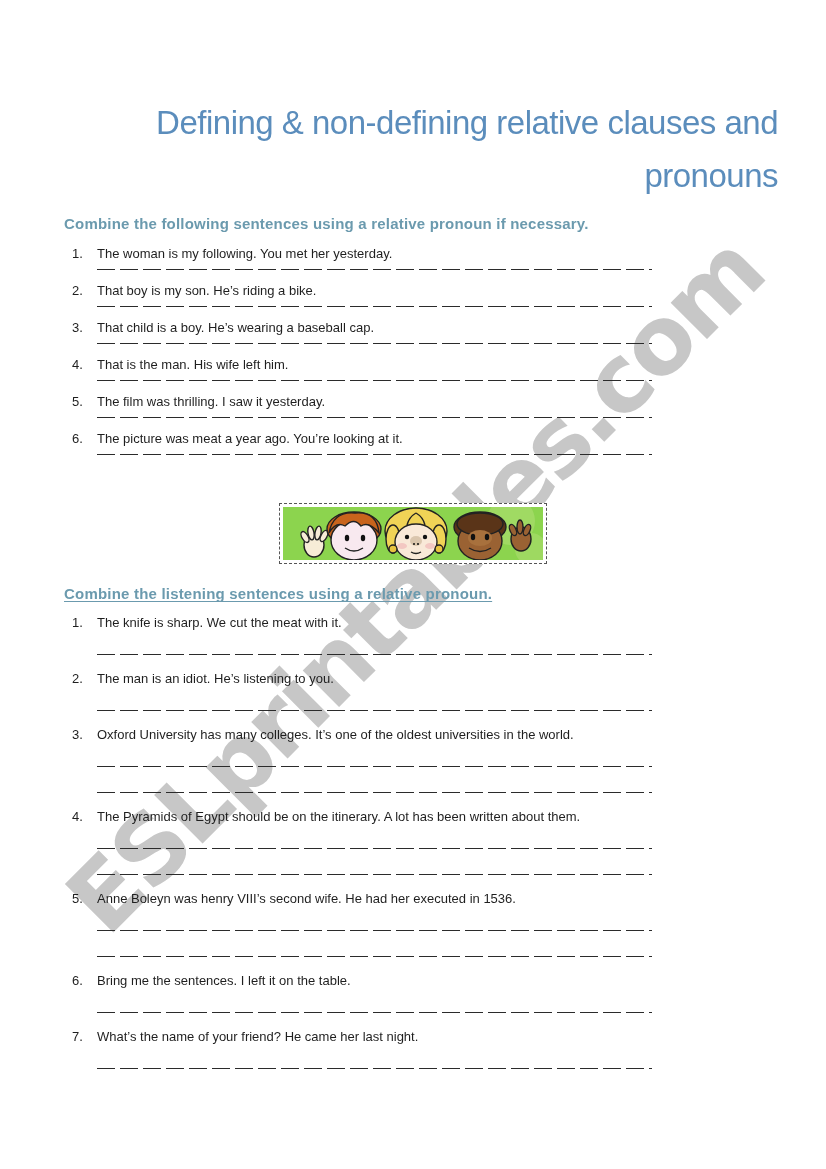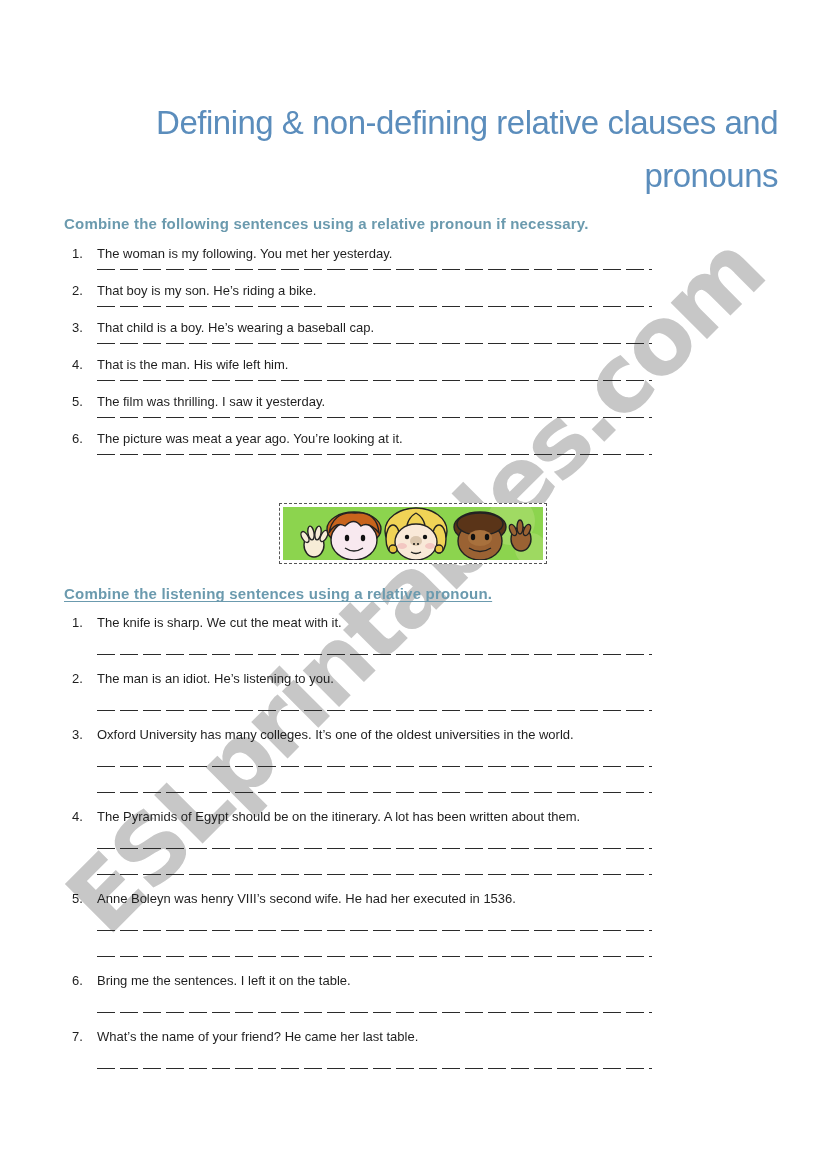--- a/index.html
+++ b/index.html
@@ -258,21 +258,21 @@
         <div class="item">
           <span class="num">6.</span>
           <span class="sentence">Bring me the sentences. I left it on the table.</span>
           <div class="lines">
             <div class="blank-line"></div>
           </div>
         </div>
 
         <div class="item">
           <span class="num">7.</span>
-          <span class="sentence">What’s the name of your friend? He came her last table.</span>
+          <span class="sentence">What’s the name of your friend? He came her last night.</span>
           <div class="lines">
             <div class="blank-line"></div>
           </div>
         </div>
       </div>
 
   </div>
 </div>
 
 </body></html>

